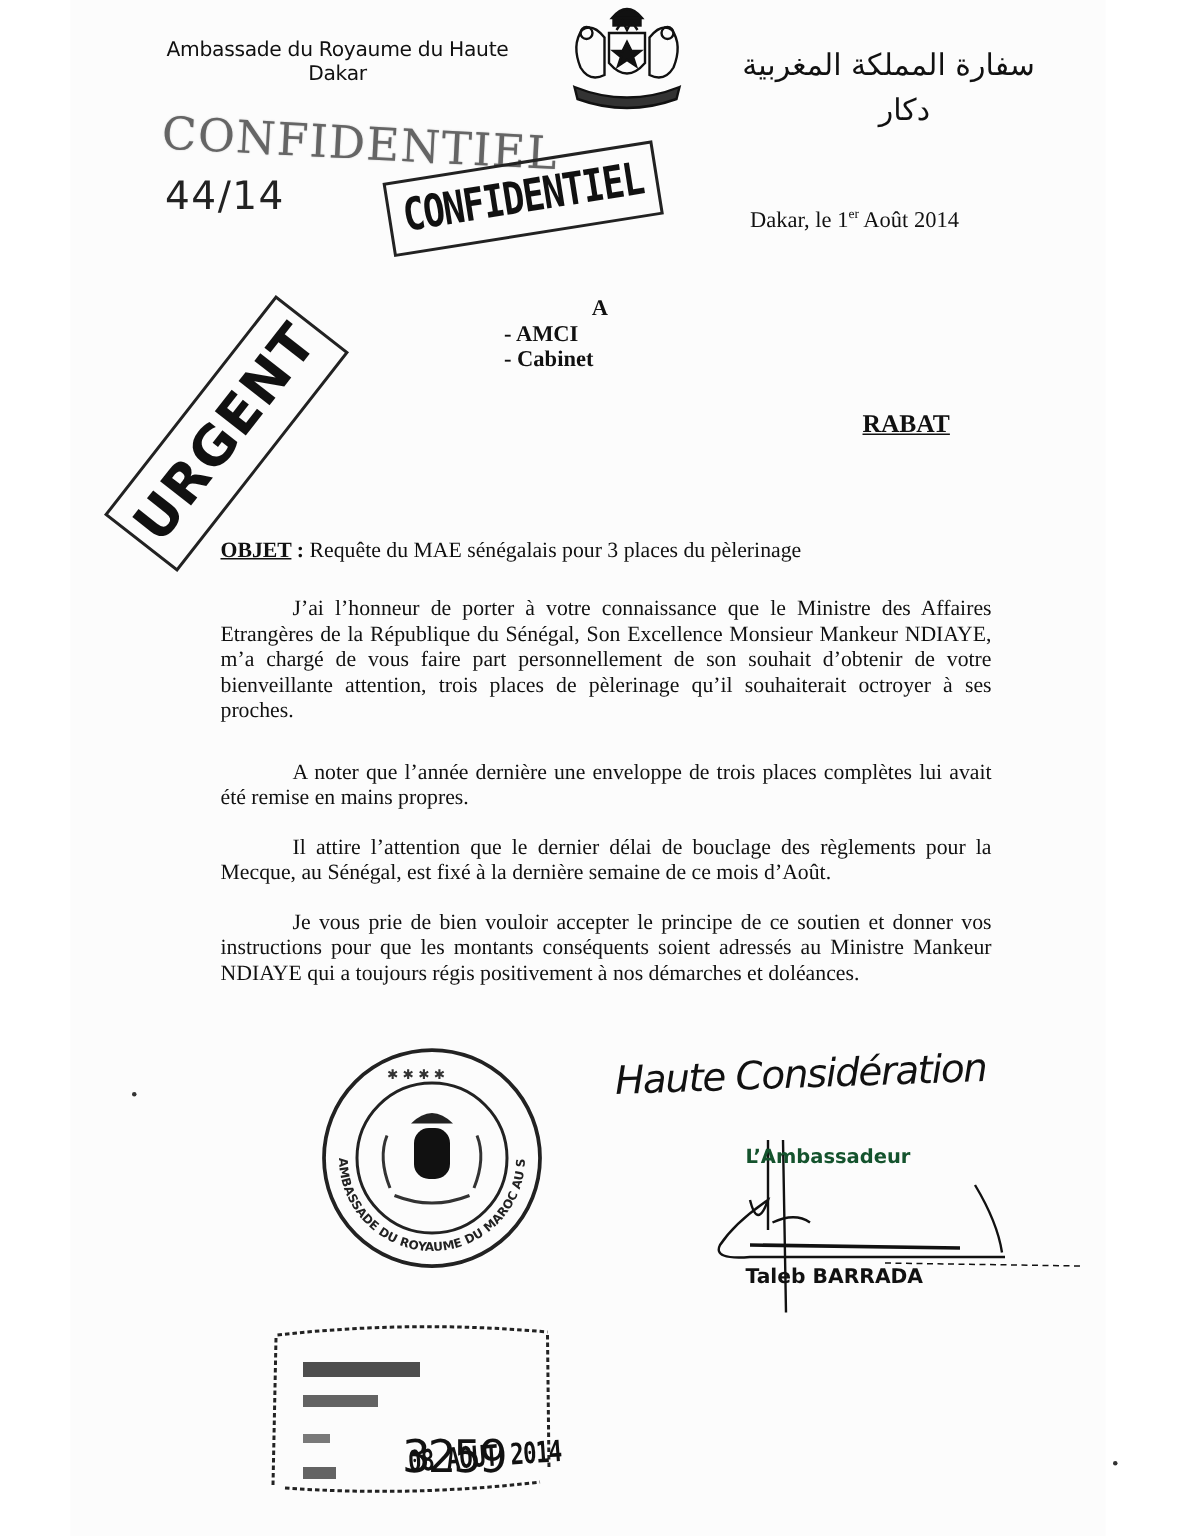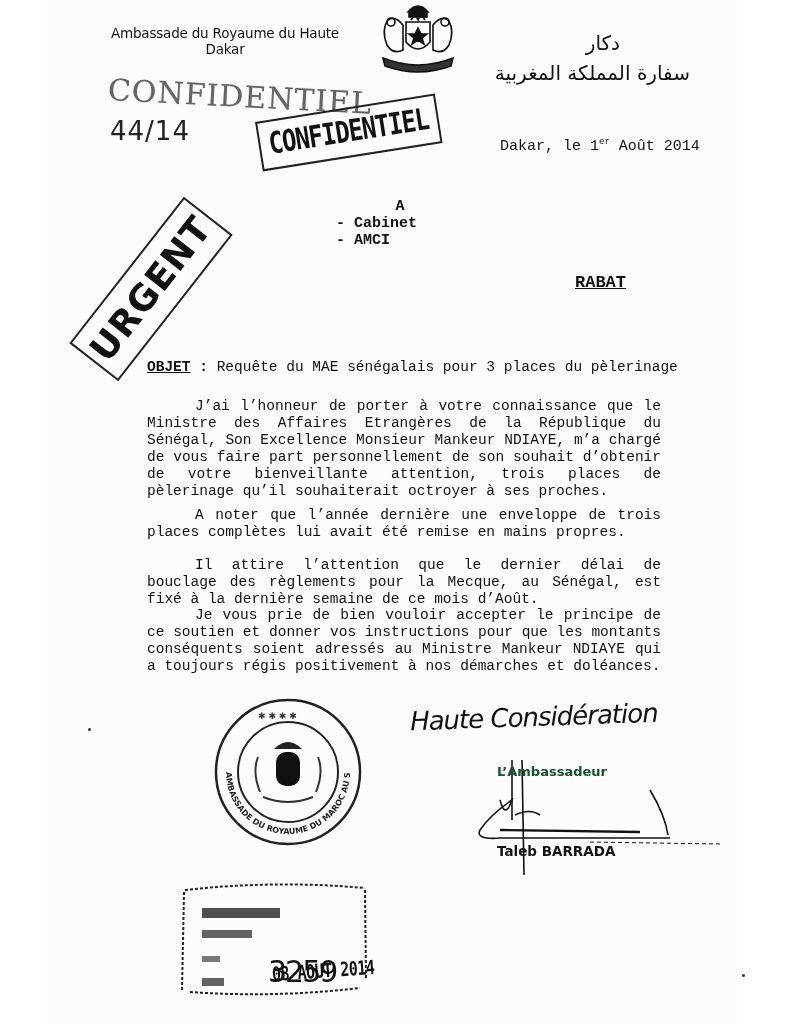--- a/index.html
+++ b/index.html
@@ -1,19 +1,19 @@
 <!DOCTYPE html>
 <html><head>
 <meta charset="utf-8">
 <style>
   html, body { margin:0; padding:0; background:#ffffff; }
   body { width:802px; height:1024px; position:relative; overflow:hidden; }
   .page { position:absolute; left:47px; top:0; width:690px; height:1024px; background:#fcfcfc; }
   .abs { position:absolute; }
-  .serif { font-family:Liberation Mono, monospace; color:#111; }
+  .serif { font-family:Liberation Serif, serif; color:#111; }
   .hdr-fr { left:95px; top:25px; width:260px; text-align:center; font-size:13.5px; line-height:16px; color:#111; font-family:"DejaVu Sans", sans-serif; letter-spacing:-0.2px; }
   .hdr-ar { left:470px; top:28px; width:220px; text-align:right; direction:rtl; font-family:"DejaVu Sans", sans-serif; font-size:20px; color:#111; line-height:30px; }
   .crest { left:373px; top:0px; width:90px; height:75px; }
   .conf-faded { left:108px; top:72px; font-family:"DejaVu Serif", serif; font-size:30px; letter-spacing:1px; color:#333; opacity:.75; transform:rotate(3deg); transform-origin:left center; text-shadow:0 0 1px #999; }
   .ref-hand { left:110px; top:116px; font-family:"DejaVu Sans", sans-serif; font-size:26px; color:#222; letter-spacing:1px; }
   .conf-box { left:255px; top:122px; width:178px; height:46px; border:2px solid #222; transform:rotate(-9deg); transform-origin:left top; }
   .conf-box span { display:block; text-align:center; font-family:"DejaVu Sans Mono", monospace; font-weight:bold; font-size:24px; line-height:44px; letter-spacing:-1px; color:#111; transform:scaleY(1.25); }
   .urgent-box { left:58px; top:258px; width:182px; height:58px; border:2px solid #222; transform:rotate(-52deg); transform-origin:center; }
   .urgent-box span { display:block; text-align:center; font-family:"DejaVu Sans", sans-serif; font-weight:bold; font-size:36px; line-height:58px; color:#111; letter-spacing:1px; }
   .date { left:500px; top:137px; font-size:15px; }
@@ -57,41 +57,41 @@
     <path d="M15 20 Q8 30 14 45 Q20 55 30 50 L30 25 Q22 15 15 20 Z"></path>
     <path d="M75 20 Q82 30 76 45 Q70 55 60 50 L60 25 Q68 15 75 20 Z"></path>
     <circle cx="18" cy="22" r="4"></circle>
     <circle cx="72" cy="22" r="4"></circle>
     <path d="M10 58 Q45 72 80 58 L78 66 Q45 78 12 66 Z" fill="#333"></path>
     <path d="M38 20 L42 14 L45 20 L48 14 L52 20"></path>
   </g>
 </svg>
 
 <div class="abs hdr-ar">
+  <div>سفارة المملكة المغربية</div>
   <div style="padding-right:70px;">دكار</div>
-  <div>سفارة المملكة المغربية</div>
 </div>
 
 <div class="abs conf-faded">CONFIDENTIEL</div>
 <div class="abs ref-hand">44/14</div>
 <div class="abs conf-box">
   <span>CONFIDENTIEL</span>
 </div>
 <div class="abs urgent-box">
   <span>URGENT</span>
 </div>
 
 <div class="abs serif date">
   <span>Dakar, le 1</span><sup style="font-size:9px;">er</sup><span> Août 2014</span>
 </div>
 
 <div class="abs serif addr">
   <div>A</div>
+  <span class="dash">- AMCI</span>
   <span class="dash">- Cabinet</span>
-  <span class="dash">- AMCI</span>
 </div>
 <div class="abs serif rabat">RABAT</div>
 
 <div class="abs serif objet">
   <b>OBJET</b><b style="text-decoration:none;"> : </b><span>Requête du MAE sénégalais pour 3 places du pèlerinage</span>
 </div>
 
 <div class="abs serif body p1">
     <p>J’ai l’honneur de porter à votre connaissance que le Ministre des Affaires Etrangères de la République du Sénégal, Son Excellence Monsieur Mankeur NDIAYE, m’a chargé de vous faire part personnellement de son souhait d’obtenir de votre bienveillante attention, trois places de pèlerinage qu’il souhaiterait octroyer à ses proches.</p>
   </div>

